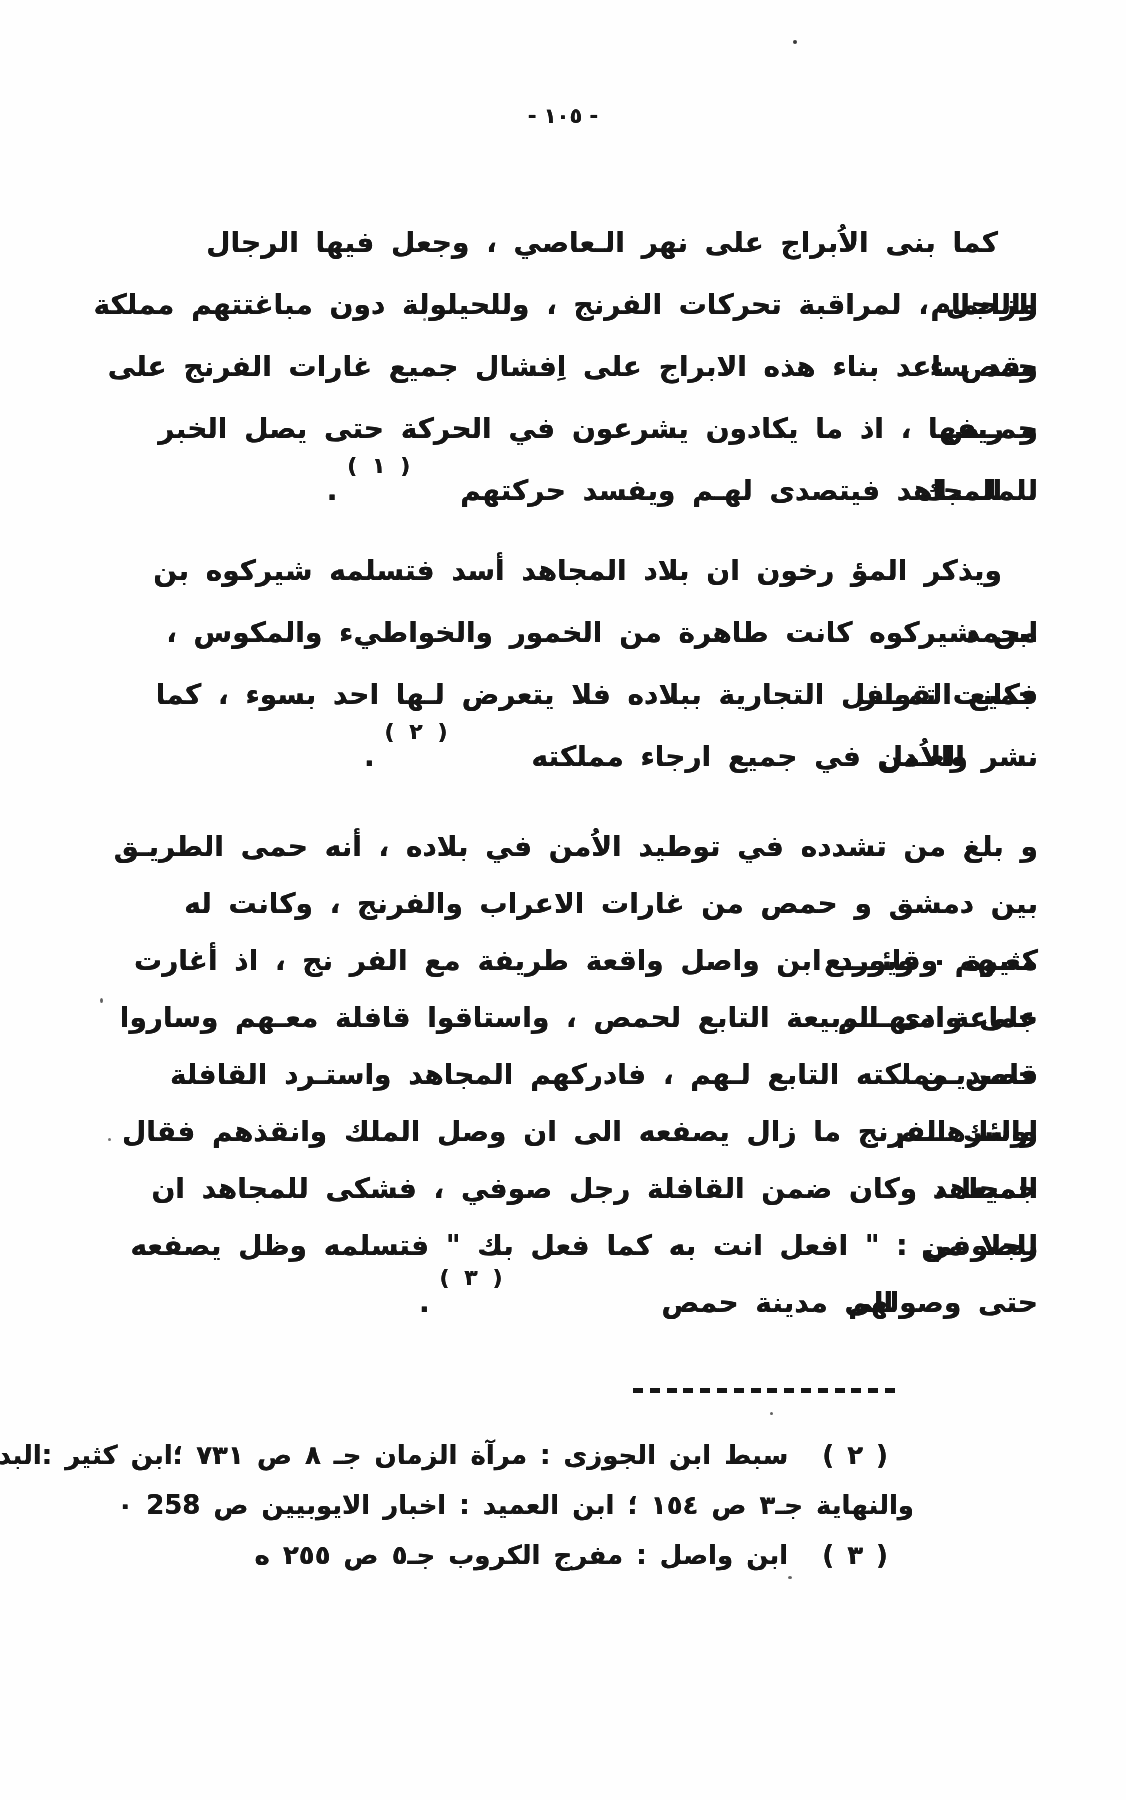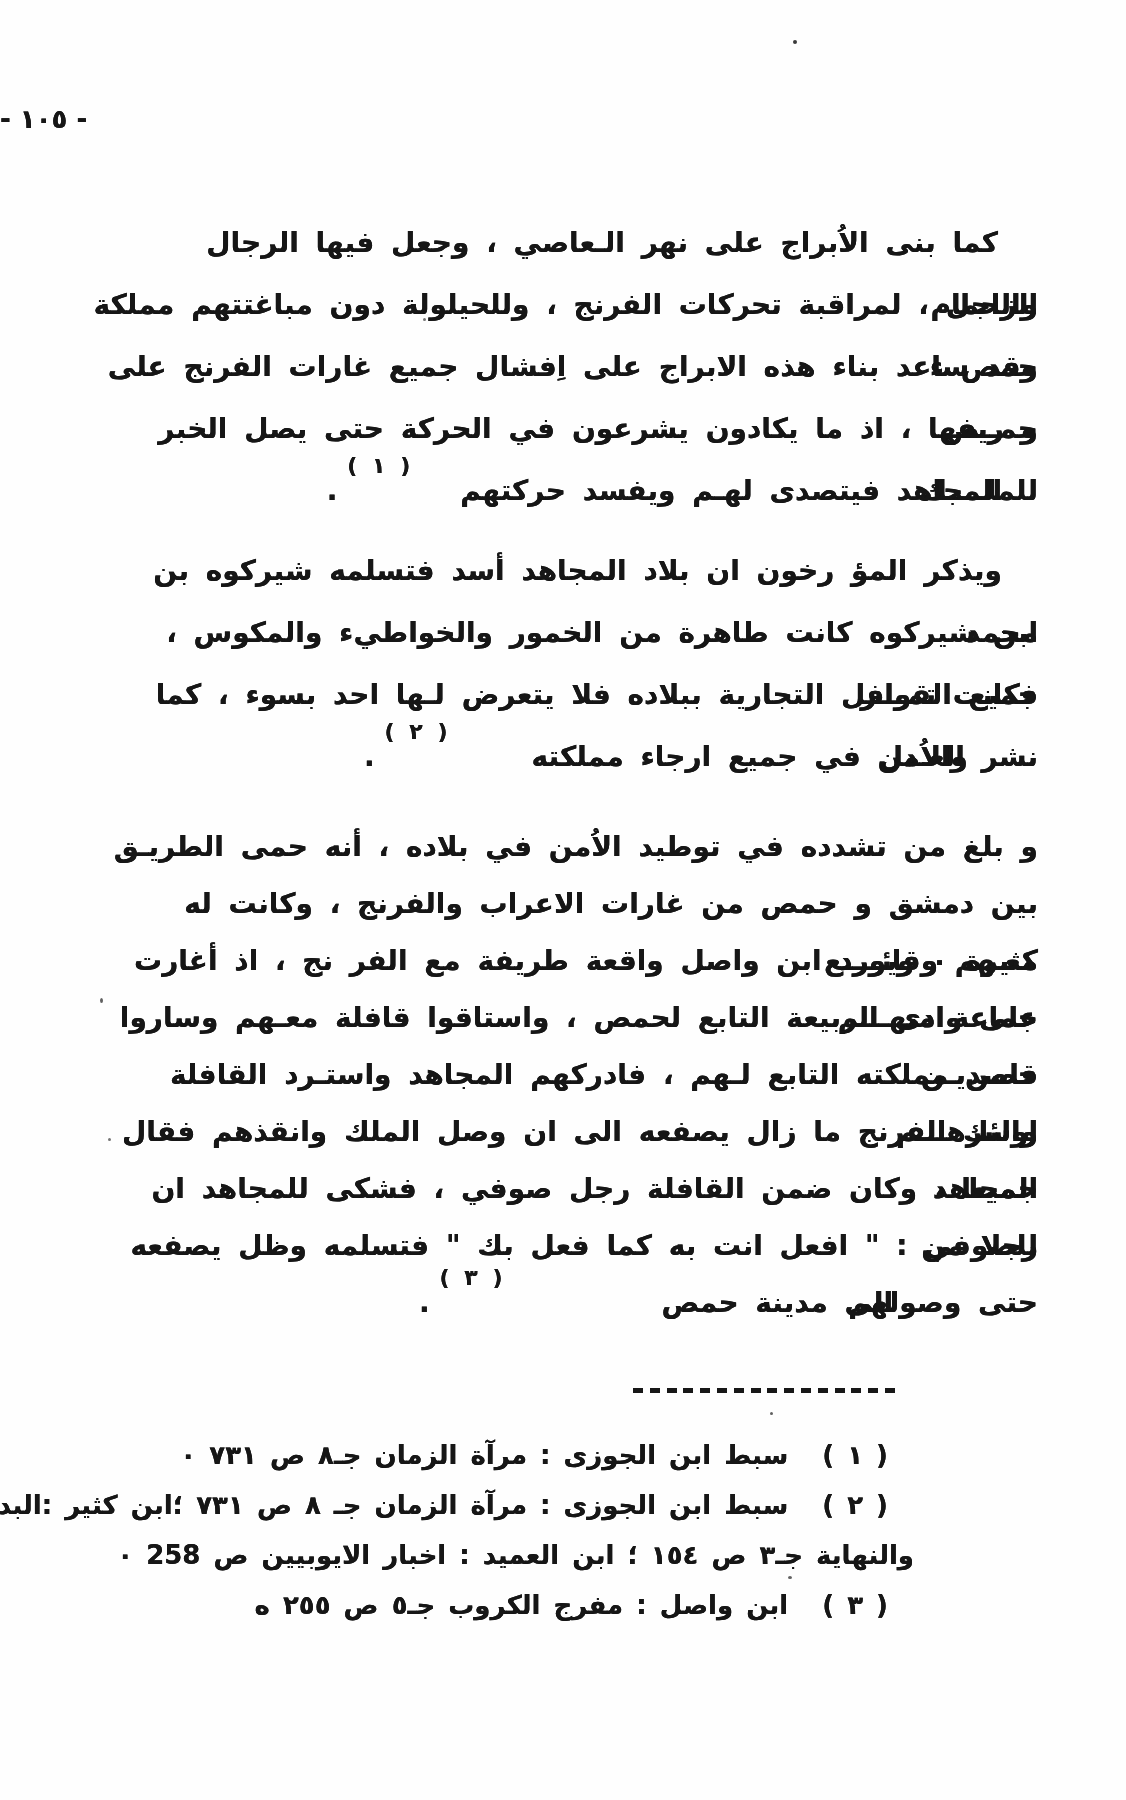--- a/index.html
+++ b/index.html
@@ -4,21 +4,21 @@
 <style>
   html,body{margin:0;padding:0;}
   body{
     width:1126px;height:1800px;position:relative;overflow:hidden;
     background:#fefefe;
     font-family:"DejaVu Sans",sans-serif;
     color:#161616;
   }
   .page-number{
     position:absolute;top:104px;left:0;width:1126px;
-    text-align:left;font-size:26px;font-weight:700;
+    text-align:center;font-size:21px;font-weight:700;
     letter-spacing:4px;direction:ltr;
     text-shadow:0 0 .5px currentColor;
   }
   .para{
     position:absolute;right:88px;left:88px;
     text-align:right;direction:rtl;
     font-size:28px;font-weight:700;word-spacing:7px;
     text-shadow:0 0 .6px currentColor;
   }
   #para1{top:212px;}
@@ -88,23 +88,20 @@
   <div class="line">للصوفي : " افعل انت به كما فعل بك " فتسلمه وظل يصفعه حتى وصولهم</div>
   <div class="line lastline ind-145">
     <span>الى مدينة حمص</span><span class="ref">( ٣ )</span><span class="enddot">.</span>
   </div>
 </div>
 
 <div class="separator"></div>
 
 <div class="footnotes">
   <div class="fn-line">
-    <span class="fn-marker">( ١ )</span><span>سبط ابن الجوزى : مرآة الزمان جـ٨ ص ٧٣١ ٠</span>
-  </div>
-  <div class="fn-line">
     <span class="fn-marker">( ٢ )</span><span>سبط ابن الجوزى : مرآة الزمان جـ ٨ ص ٧٣١ ؛ابن كثير :البداية</span>
   </div>
   <div class="fn-line fn-cont">
     <span>والنهاية جـ٣ ص ١٥٤ ؛ ابن العميد : اخبار الايوبيين ص 258 ٠</span>
   </div>
   <div class="fn-line">
     <span class="fn-marker">( ٣ )</span><span>ابن واصل : مفرج الكروب جـ٥ ص ٢٥٥ ه</span>
   </div>
 </div>
 

